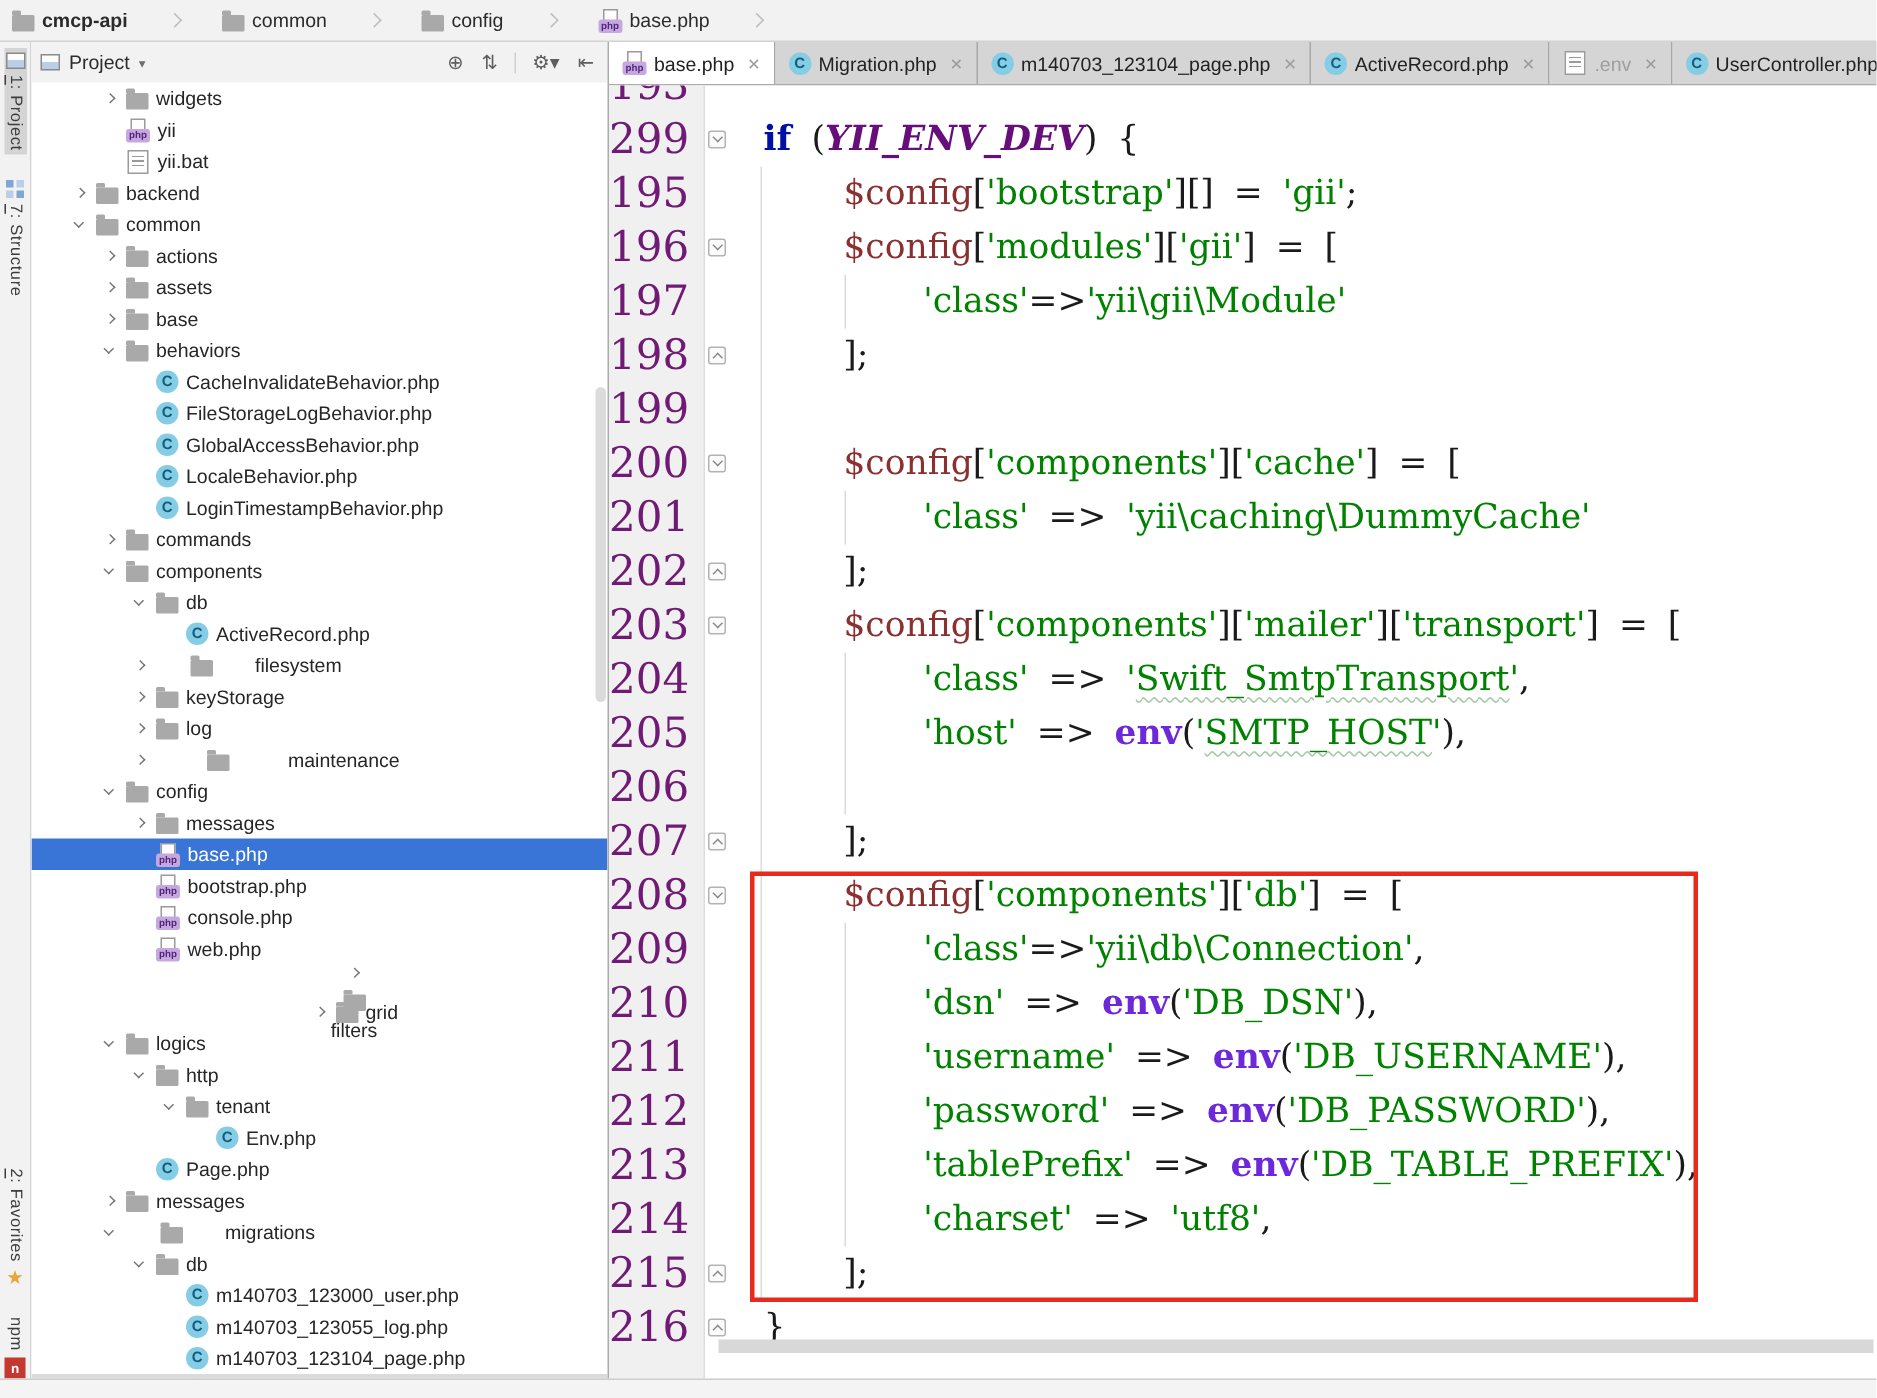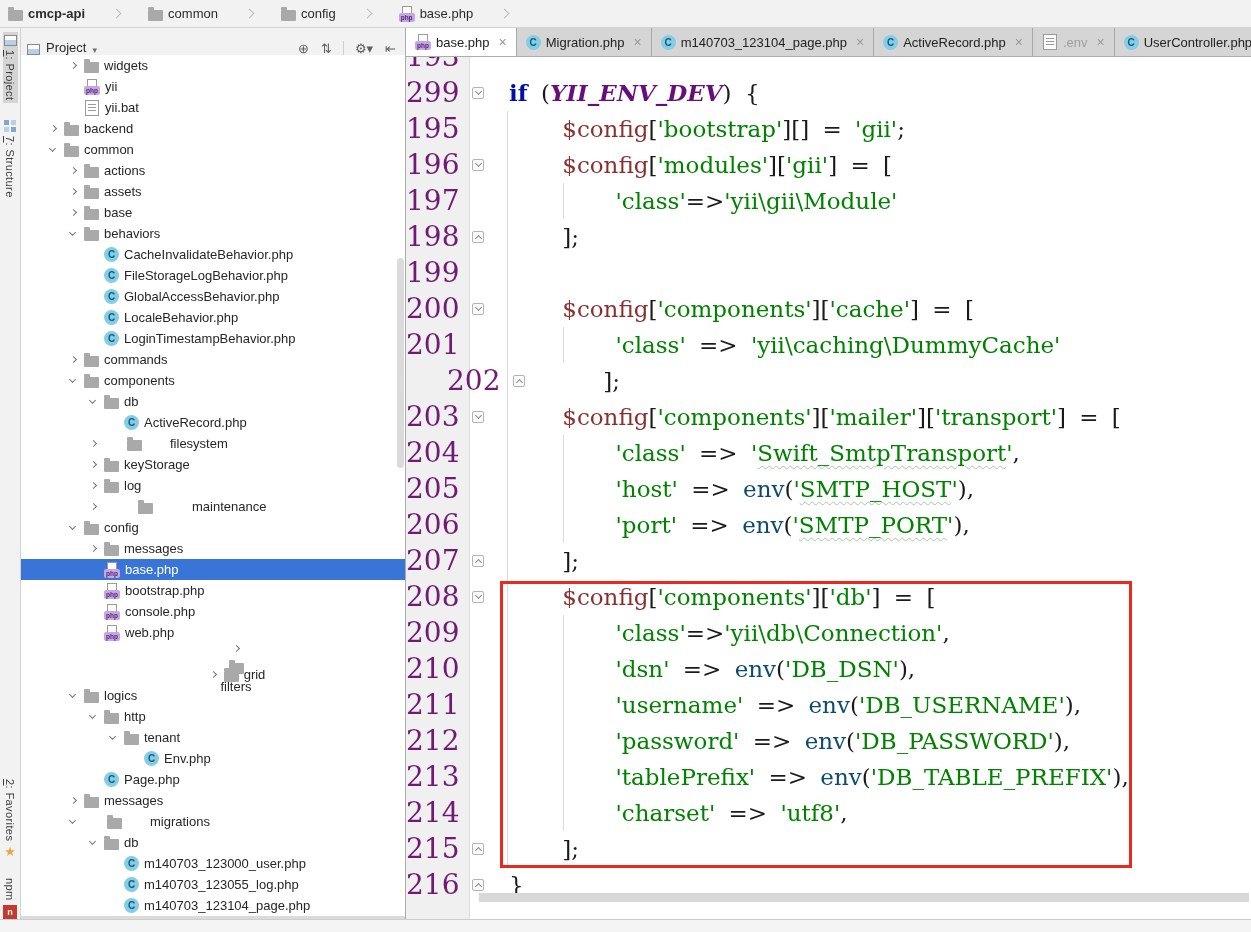--- a/index.html
+++ b/index.html
@@ -29,21 +29,21 @@
   .ti-structure{width:12px;height:12px;background:
     linear-gradient(#7FA7D1,#7FA7D1) 0 0/5px 5px no-repeat,
     linear-gradient(#B9CFE8,#B9CFE8) 7px 0/5px 5px no-repeat,
     linear-gradient(#B9CFE8,#B9CFE8) 0 7px/5px 5px no-repeat,
     linear-gradient(#7FA7D1,#7FA7D1) 7px 7px/5px 5px no-repeat;}
   .ti-star{color:#E9A63C;font-size:13px;line-height:13px;}
   .ti-npm{width:14px;height:14px;background:#C3392F;color:#FFF;font:bold 9px/14px "Liberation Sans",sans-serif;text-align:center;}
 
   
   .ppanel{position:absolute;left:21px;top:28px;width:384px;bottom:0;background:#FFF;box-sizing:border-box;}
-  .phead{height:27px;background:#F2F2F2;display:flex;align-items:flex-end;padding:0 6px;gap:6px;
+  .phead{height:27px;background:#F2F2F2;display:flex;align-items:center;padding:0 6px;gap:6px;
     font-size:13px;color:#2B2B2B;box-sizing:border-box;}
   .phead .grow{flex:1;}
   .hicon{color:#5E5E5E;font-size:13px;line-height:13px;padding:0 3px;}
   .hsep{width:1px;height:14px;background:#CFCFCF;margin:0 2px;}
   .dd{font-size:9px;color:#6E6E6E;}
   .tree{position:absolute;left:0;top:27px;right:0;bottom:0;overflow:hidden;}
   .trow{display:flex;align-items:center;gap:5px;height:21px;font-size:13px;color:#262626;
     box-sizing:border-box;white-space:nowrap;}
   .trow.sel{background:#3875D6;color:#FFF;}
   .trow.hov{background:#DBDBDB;}
@@ -87,21 +87,21 @@
     border-right:1.5px solid #8A8A8A;border-bottom:1.5px solid #8A8A8A;}
   .fm.down::after{top:1px;transform:rotate(45deg);}
   .fm.up::after{top:4px;transform:rotate(-135deg);}
   .code{position:absolute;left:103px;white-space:pre;font-size:23px;word-spacing:6px;color:#1A1A1A;}
   .t-p{color:#1A1A1A;}
   .t-kw{color:#0010A6;font-weight:bold;}
   .t-const{color:#660E7A;font-style:italic;font-weight:bold;}
   .t-var{color:#8B3030;}
   .t-str{color:#008200;}
   .t-strw{color:#008200;text-decoration:underline wavy #A8C8A8 1px;text-underline-offset:4px;}
-  .t-fn{color:#0c4a6e;}
+  .t-fn{color:#6d28d9;font-weight:bold;}
   .guide{position:absolute;width:1px;background:#DCDCDC;}
   .redrect{position:absolute;left:94px;top:524px;width:632px;height:287px;border:3px solid #E8291C;box-sizing:border-box;pointer-events:none;}
   .hscroll{position:absolute;left:73px;top:836px;width:770px;height:9px;background:#D8D8D8;}
 
   .botstrip{position:absolute;left:0;right:0;top:919px;height:13px;background:#F4F4F4;border-top:1px solid #CDCDCD;}
 </style>
 </head>
 <body>
 
 <div class="app">
@@ -452,41 +452,40 @@
           </div>
           <div class="cl" style="top: 234px;">
             <span class="ln">200</span>
             <span class="fm down"></span>
             <span class="code"><span class="t-p">    </span><span class="t-var">$config</span><span class="t-p">[</span><span class="t-str">'components'</span><span class="t-p">][</span><span class="t-str">'cache'</span><span class="t-p">] = [</span></span>
           </div>
           <div class="cl" style="top: 270px;">
             <span class="ln">201</span>
             <span class="code"><span class="t-p">        </span><span class="t-str">'class'</span><span class="t-p"> =&gt; </span><span class="t-str">'yii\caching\DummyCache'</span></span>
           </div>
-          <div class="cl" style="top: 306px; margin-left: 41px;">
+          <div class="cl" style="top: 306px;">
             <span class="ln">202</span>
             <span class="fm up"></span>
             <span class="code"><span class="t-p">    ];</span></span>
           </div>
           <div class="cl" style="top: 342px;">
             <span class="ln">203</span>
             <span class="fm down"></span>
             <span class="code"><span class="t-p">    </span><span class="t-var">$config</span><span class="t-p">[</span><span class="t-str">'components'</span><span class="t-p">][</span><span class="t-str">'mailer'</span><span class="t-p">][</span><span class="t-str">'transport'</span><span class="t-p">] = [</span></span>
           </div>
           <div class="cl" style="top: 378px;">
             <span class="ln">204</span>
             <span class="code"><span class="t-p">        </span><span class="t-str">'class'</span><span class="t-p"> =&gt; </span><span class="t-str">'</span><span class="t-strw">Swift_SmtpTransport</span><span class="t-str">'</span><span class="t-p">,</span></span>
           </div>
           <div class="cl" style="top: 414px;">
             <span class="ln">205</span>
             <span class="code"><span class="t-p">        </span><span class="t-str">'host'</span><span class="t-p"> =&gt; </span><span class="t-fn">env</span><span class="t-p">(</span><span class="t-str">'</span><span class="t-strw">SMTP_HOST</span><span class="t-str">'</span><span class="t-p">),</span></span>
           </div>
           <div class="cl" style="top: 450px;">
             <span class="ln">206</span>
-            <span class="code"><span class="t-p">        </span><span class="t-str">'port'</span><span class="t-p"> =&gt; </span><span class="t-fn">env</span><span class="t-p">(</span><span class="t-str">'</span><span class="t-strw">SMTP_PORT</span><span class="t-str">'</span><span class="t-p">),</span></span>
           </div>
           <div class="cl" style="top: 486px;">
             <span class="ln">207</span>
             <span class="fm up"></span>
             <span class="code"><span class="t-p">    ];</span></span>
           </div>
           <div class="cl" style="top: 522px;">
             <span class="ln">208</span>
             <span class="fm down"></span>
             <span class="code"><span class="t-p">    </span><span class="t-var">$config</span><span class="t-p">[</span><span class="t-str">'components'</span><span class="t-p">][</span><span class="t-str">'db'</span><span class="t-p">] = [</span></span>

